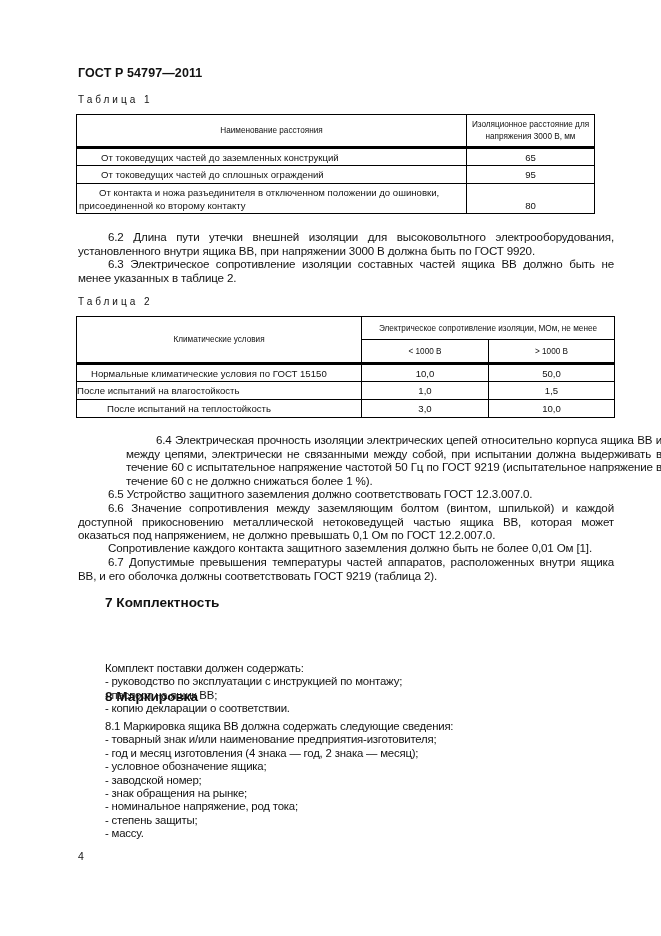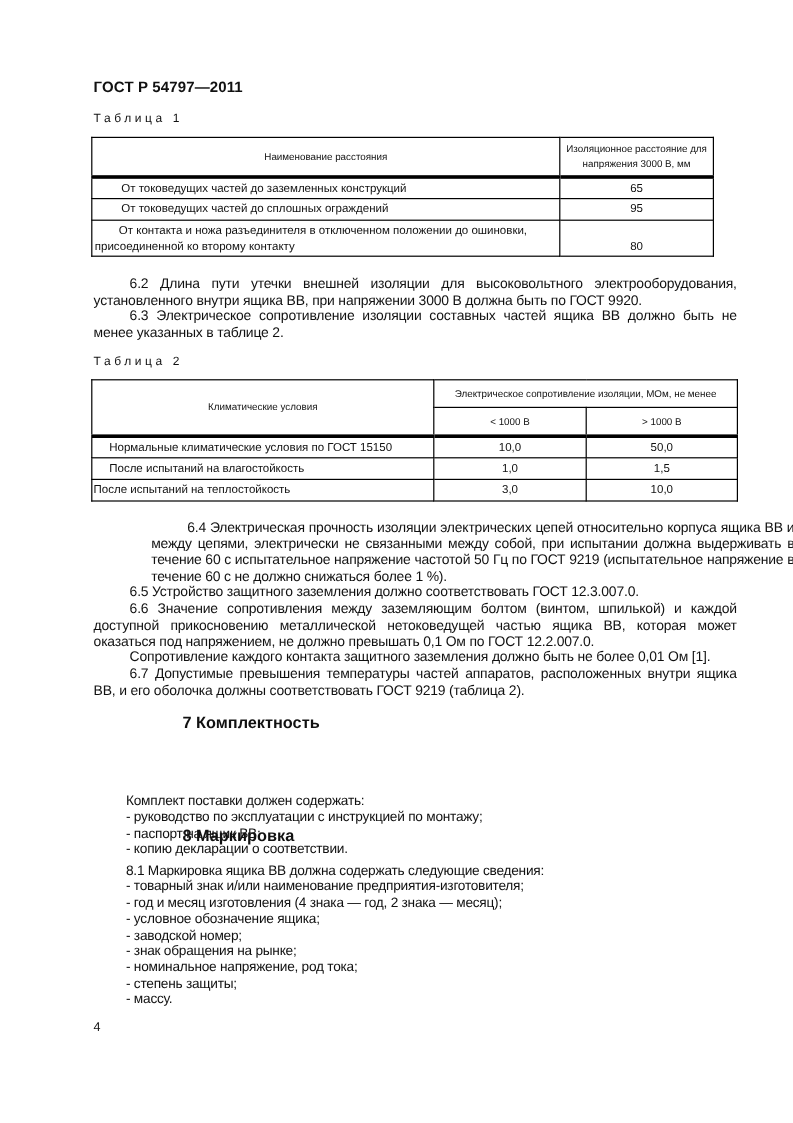--- a/index.html
+++ b/index.html
@@ -6,21 +6,21 @@
   body { width:661px; height:936px; position:relative; overflow:hidden; color:#111; font-family:"Liberation Sans", sans-serif; }
   .abs { position:absolute; }
   .doc-code { left:78px; top:66px; font-weight:bold; font-size:12.5px; letter-spacing:0.1px; }
   .tbl-caption { left:78px; font-size:10px; letter-spacing:3px; }
   .para { position:absolute; left:78px; width:536px; font-size:11.6px; line-height:13.6px; text-align:justify; letter-spacing:-0.15px; }
   table { border-collapse:collapse; position:absolute; font-size:9.6px; }
   td { border:1px solid #000; padding:0 4px; vertical-align:middle; }
   .thick-bottom td, td.thick-bottom { border-bottom:3px solid #000; }
   .c { text-align:center; }
   .hdr { font-size:8.2px; }
-  .sec-title { left:105px; font-size:13.6px; font-weight:bold;margin-left:47px; }
+  .sec-title { left:105px; font-size:13.6px; font-weight:bold; }
   .list { position:absolute; left:105px; font-size:11.4px; line-height:13.4px; letter-spacing:-0.2px; }
   .list div { white-space:nowrap; }
   .pnum { left:78px; top:850px; font-size:10.5px; }
 </style>
 </head>
 <body>
 
 <div class="abs doc-code">ГОСТ Р 54797—2011</div>
 
 <div class="abs tbl-caption" style="top:94px;">Таблица 1</div>
@@ -60,26 +60,26 @@
   <tr class="thick-bottom" style="height:24px;">
     <td class="c hdr" style="width:118px;">&lt; 1000 В</td>
     <td class="c hdr">&gt; 1000 В</td>
   </tr>
   <tr style="height:18px;">
     <td style="padding-left:14px;">Нормальные климатические условия по ГОСТ 15150</td>
     <td class="c">10,0</td>
     <td class="c">50,0</td>
   </tr>
   <tr style="height:18px;">
-    <td style="padding-left:14px;margin-top:25px;">После испытаний на влагостойкость</td>
+    <td style="padding-left:0;margin-top:25px;">После испытаний на влагостойкость</td>
     <td class="c">1,0</td>
     <td class="c">1,5</td>
   </tr>
   <tr style="height:18px;">
-    <td style="padding-left:1px;">После испытаний на теплостойкость</td>
+    <td style="padding-left:30px;">После испытаний на теплостойкость</td>
     <td class="c">3,0</td>
     <td class="c">10,0</td>
   </tr>
 </tbody>
   </table>
 
 <div class="para" style="top:433px; text-indent:30px;margin-left:48px;">6.4  Электрическая прочность изоляции электрических цепей относительно корпуса ящика ВВ и между цепями, электрически не связанными между собой, при испытании должна выдерживать в течение 60 с испытательное напряжение частотой 50 Гц по ГОСТ 9219 (испытательное напряжение в течение 60 с не должно снижаться более 1 %).</div>
 <div class="para" style="top:487px; text-indent:30px;">6.5  Устройство защитного заземления должно соответствовать ГОСТ 12.3.007.0.</div>
 <div class="para" style="top:501px; text-indent:30px;">6.6  Значение сопротивления между заземляющим болтом (винтом, шпилькой) и каждой доступной прикосновению металлической нетоковедущей частью ящика ВВ, которая может оказаться под напряжением, не должно превышать 0,1 Ом по ГОСТ 12.2.007.0.</div>
 <div class="para" style="top:541px; text-indent:30px;">Сопротивление каждого контакта защитного заземления должно быть не более 0,01 Ом [1].</div>

